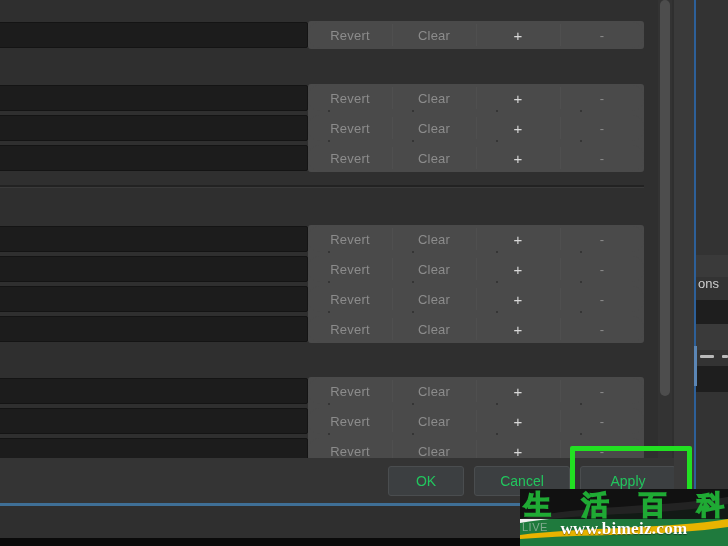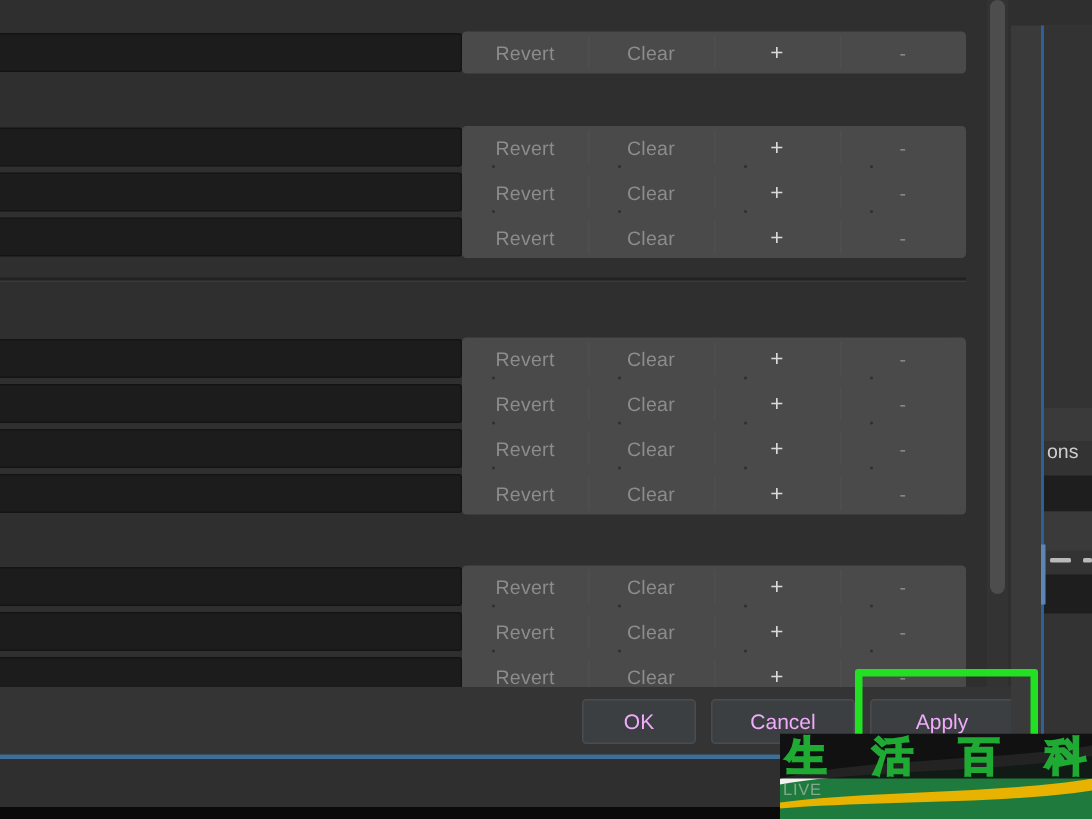--- a/index.html
+++ b/index.html
@@ -37,33 +37,33 @@
   .cluster{position:absolute;left:308px;width:336px;background:#4a4a4a;border-radius:3px;}
 
   
   .sep{position:absolute;left:0;width:644px;height:2px;background:#222222;border-bottom:1px solid #3a3a3a;}
 
   
   .scrolltrack{position:absolute;left:658px;top:0;width:14px;height:460px;background:#333333;}
   .scrollthumb{position:absolute;left:660px;width:10px;background:#4d4d4d;border-radius:5px;}
 
   
-  .rightpanel{position:absolute;left:674px;top:17px;width:54px;height:518px;background:#3a3a3a;}
+  .rightpanel{position:absolute;left:674px;top:0;width:54px;height:518px;background:#3a3a3a;}
   .rightpanel .divline{position:absolute;left:20px;top:0;width:2px;height:503px;background:#2d6099;}
   .rightpanel .innerpane{position:absolute;left:22px;top:0;width:32px;height:503px;background:#333333;}
   .rightpanel .paneltext{position:absolute;left:24px;top:276px;font-size:13px;color:#cfcfcf;white-space:nowrap;}
   .rightpanel .rowA{position:absolute;left:22px;width:32px;background:#3a3a3a;}
   .rightpanel .rowB{position:absolute;left:22px;width:32px;background:#1e1e1e;}
   .rightpanel .tick{position:absolute;height:3px;background:#b9b9b9;border-radius:1px;}
   .rightpanel .thumbmark{position:absolute;left:20px;width:3px;background:#5b86b5;}
 
   
   .footer{position:absolute;left:0;top:458px;width:700px;height:45px;background:#343434;}
   .dlgbtn{position:absolute;top:8px;height:30px;background:#3c3f41;border:1px solid #4a4d4f;border-radius:3px;
-          display:flex;align-items:center;justify-content:center;color:#f0abfc;font-size:14px;box-sizing:border-box;}
+          display:flex;align-items:center;justify-content:center;color:#22c55e;font-size:14px;box-sizing:border-box;}
   .blueline{position:absolute;left:0;top:503px;width:700px;height:3px;background:#3f6f96;}
   .belowbar{position:absolute;left:0;top:506px;width:700px;height:32px;background:#2f2f2f;}
   .blackbar{position:absolute;left:0;top:538px;width:700px;height:8px;background:#0a0a0a;}
 
   
   .greenbox{position:absolute;border:5px solid #22e022;border-radius:2px;box-sizing:border-box;pointer-events:none;}
 
   
   .watermark{position:absolute;left:520px;top:489px;width:208px;height:57px;overflow:hidden;}
   .wm-ribbon{position:absolute;left:0;top:0;width:208px;height:57px;}
@@ -380,15 +380,16 @@
       <path d="M0 50 C 60 45, 150 47, 208 38 L208 57 L0 57 Z" fill="#1f7a3d"></path>
       <rect x="0" y="0" width="208" height="30" fill="#111111" opacity="0.92"></rect>
     </svg>
     <div class="wm-cn">
       <span>生</span>
       <span>活</span>
       <span>百</span>
       <span>科</span>
     </div>
     <div class="wm-live">LIVE</div>
+    <div class="wm-url">www.bimeiz.com</div>
   </div>
 
 </div>
 
 </body></html>

